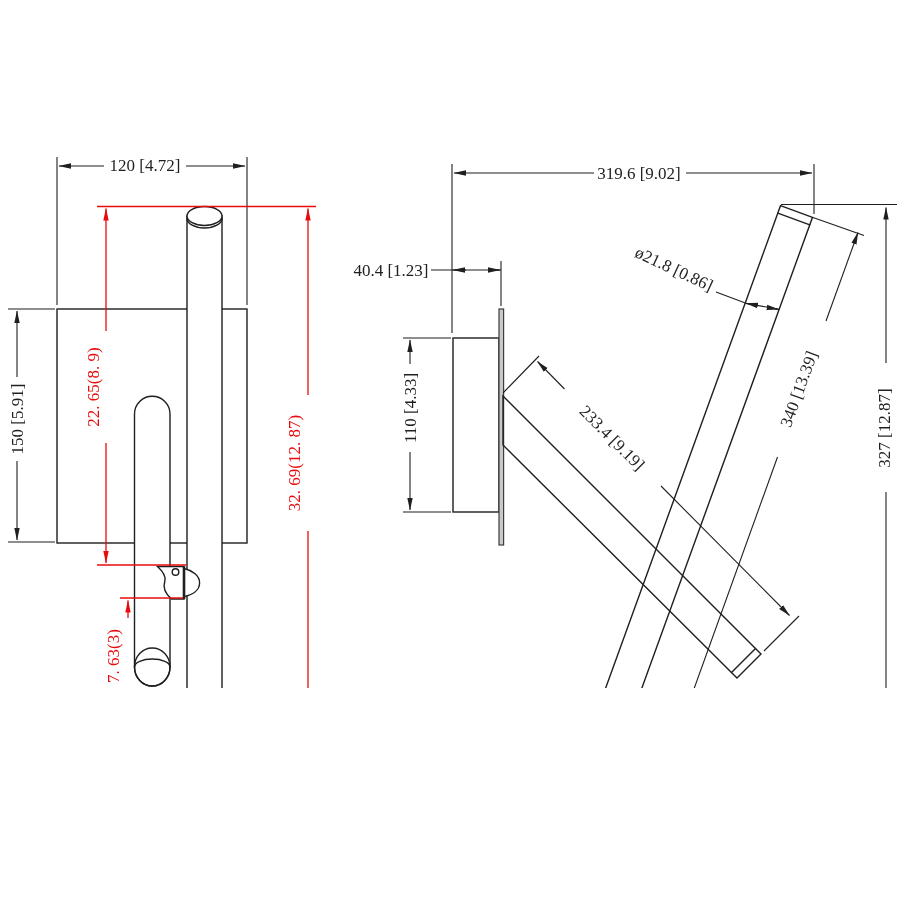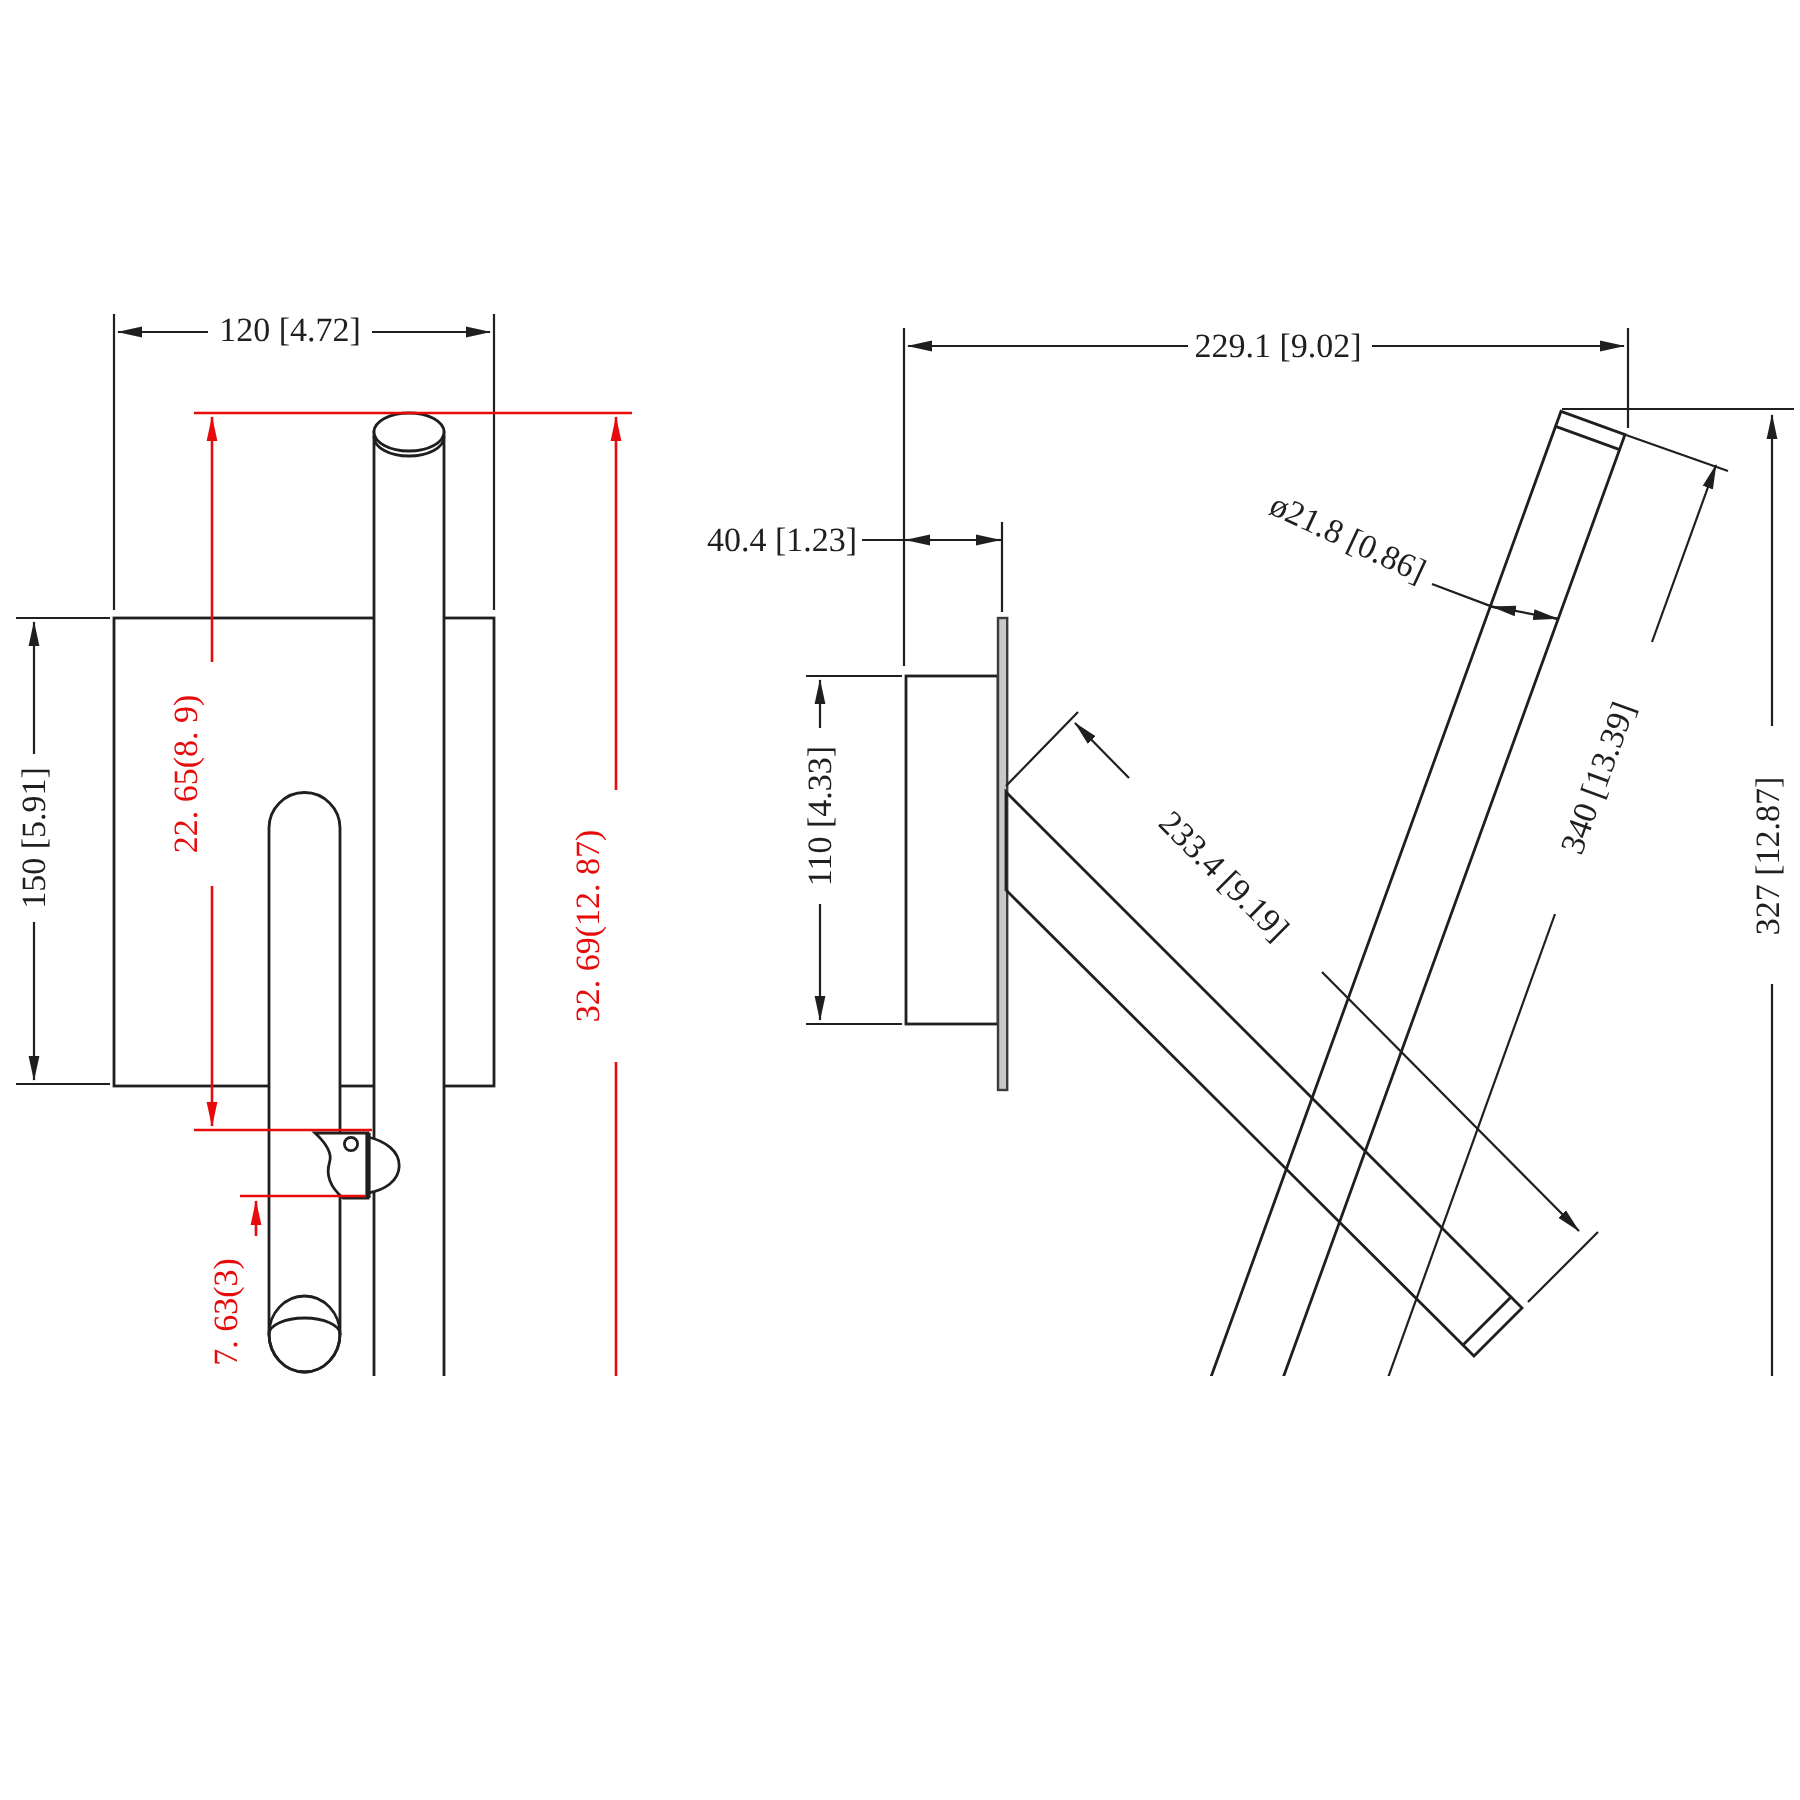--- a/index.html
+++ b/index.html
@@ -138,21 +138,21 @@
       </g>
     </g>
   </svg>
 
   <div class="lbl" style="left:145px;top:165px;transform:translate(-50%,-50%);">120 [4.72]</div>
   <div class="lbl" style="left:17px;top:419px;transform:translate(-50%,-50%) rotate(-90deg);">150 [5.91]</div>
   <div class="lbl red" style="left:93px;top:387px;transform:translate(-50%,-50%) rotate(-90deg);">22. 65(8. 9)</div>
   <div class="lbl red" style="left:294px;top:463px;transform:translate(-50%,-50%) rotate(-90deg);">32. 69(12. 87)</div>
   <div class="lbl red" style="left:113px;top:656px;transform:translate(-50%,-50%) rotate(-90deg);">7. 63(3)</div>
 
-  <div class="lbl" style="left:639px;top:173px;transform:translate(-50%,-50%);">229.1 [9.02]</div>
+  <div class="lbl" style="left:639px;top:173px;transform:translate(-50%,-50%);">319.6 [9.02]</div>
   <div class="lbl" style="left:391px;top:270px;transform:translate(-50%,-50%);">40.4 [1.23]</div>
   <div class="lbl" style="left:410px;top:408px;transform:translate(-50%,-50%) rotate(-90deg);">110 [4.33]</div>
   <div class="lbl" style="left:674px;top:269px;transform:translate(-50%,-50%) rotate(25deg);">ø21.8 [0.86]</div>
   <div class="lbl" style="left:612px;top:438px;transform:translate(-50%,-50%) rotate(45deg);">233.4 [9.19]</div>
   <div class="lbl" style="left:799px;top:389px;transform:translate(-50%,-50%) rotate(-70deg);">340 [13.39]</div>
   <div class="lbl" style="left:884px;top:428px;transform:translate(-50%,-50%) rotate(-90deg);">327 [12.87]</div>
 
 </div>
 
 </body></html>

